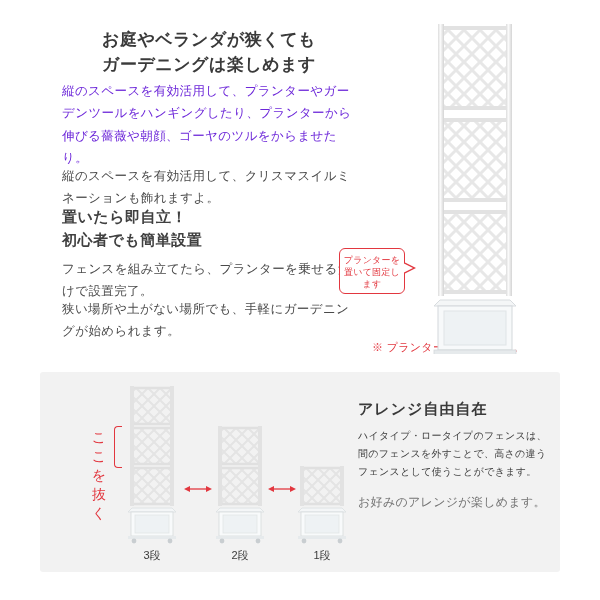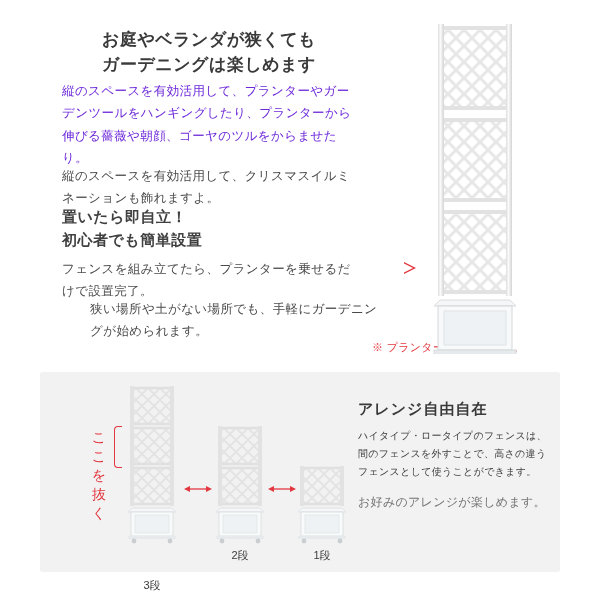--- a/index.html
+++ b/index.html
@@ -87,21 +87,20 @@
   }
   .body-block-4 {
     position: absolute;
     left: 62px;
     top: 298px;
     width: 300px;
     font-size: 12.5px;
     line-height: 1.78;
     color: #4a4a4a;
     letter-spacing: 0.4px;
-    margin-left: 28px;
   }
   .note-red {
     position: absolute;
     left: 372px;
     top: 340px;
     font-size: 11px;
     color: #e2373f;
     letter-spacing: 0.3px;
   }
 
@@ -251,20 +250,21 @@
     <div class="subhead">
       <span>置いたら即自立！</span>
       <span class="sh-line2">初心者でも簡単設置</span>
     </div>
 
     <div class="body-block-3">フェンスを組み立てたら、プランターを乗せるだけで設置完了。</div>
     <div class="body-block-4">狭い場所や土がない場所でも、手軽にガーデニングが始められます。</div>
 
     <div class="note-red">※ プランターは別売りです。</div>
 
+    <div class="bubble">プランターを置いて固定します</div>
     <div class="bubble-tail"></div>
     <div class="bubble-tail-inner"></div>
 
     <div class="trellis-wrap" style="left:400px; top:14px;">
       <svg width="180" height="340" viewBox="0 0 180 340">
         <defs>
           <pattern id="lat" width="16" height="16" patternUnits="userSpaceOnUse" patternTransform="translate(0,0)">
             <path d="M0,0 L16,16 M16,0 L0,16" stroke="#e7e7e7" stroke-width="3" fill="none"></path>
           </pattern>
           <linearGradient id="postg" x1="0" y1="0" x2="1" y2="0">
@@ -331,21 +331,21 @@
           <g>
             <polygon points="14,126 54,126 58,130 10,130" fill="#f4f6f7" stroke="#dadfe1" stroke-width="0.8"></polygon>
             <rect x="13" y="130" width="42" height="24" fill="#f8fafb" stroke="#d6dbdd" stroke-width="0.8"></rect>
             <rect x="17" y="133" width="34" height="18" fill="#eef2f4" stroke="#e0e5e7" stroke-width="0.8"></rect>
             <rect x="10" y="154" width="48" height="3" fill="#e6eaec"></rect>
             <circle cx="16" cy="159" r="2.4" fill="#c9ced1"></circle>
             <circle cx="52" cy="159" r="2.4" fill="#c9ced1"></circle>
           </g>
         </svg>
       </div>
-      <div class="tier-label" style="left:92px; top:176px;margin-top:30px;">3段</div>
+      <div class="tier-label" style="left:92px; top:176px;">3段</div>
 
       <div class="koko-label">ここを抜く</div>
       <div class="brace"></div>
 
       <div class="arrow-red" style="left:144px; top:112px; width:28px;">
         <svg width="28" height="10" viewBox="0 0 28 10">
           <line x1="4" y1="5" x2="24" y2="5" stroke="#e2373f" stroke-width="1.3"></line>
           <polygon points="0,5 6,2 6,8" fill="#e2373f"></polygon>
           <polygon points="28,5 22,2 22,8" fill="#e2373f"></polygon>
         </svg>

